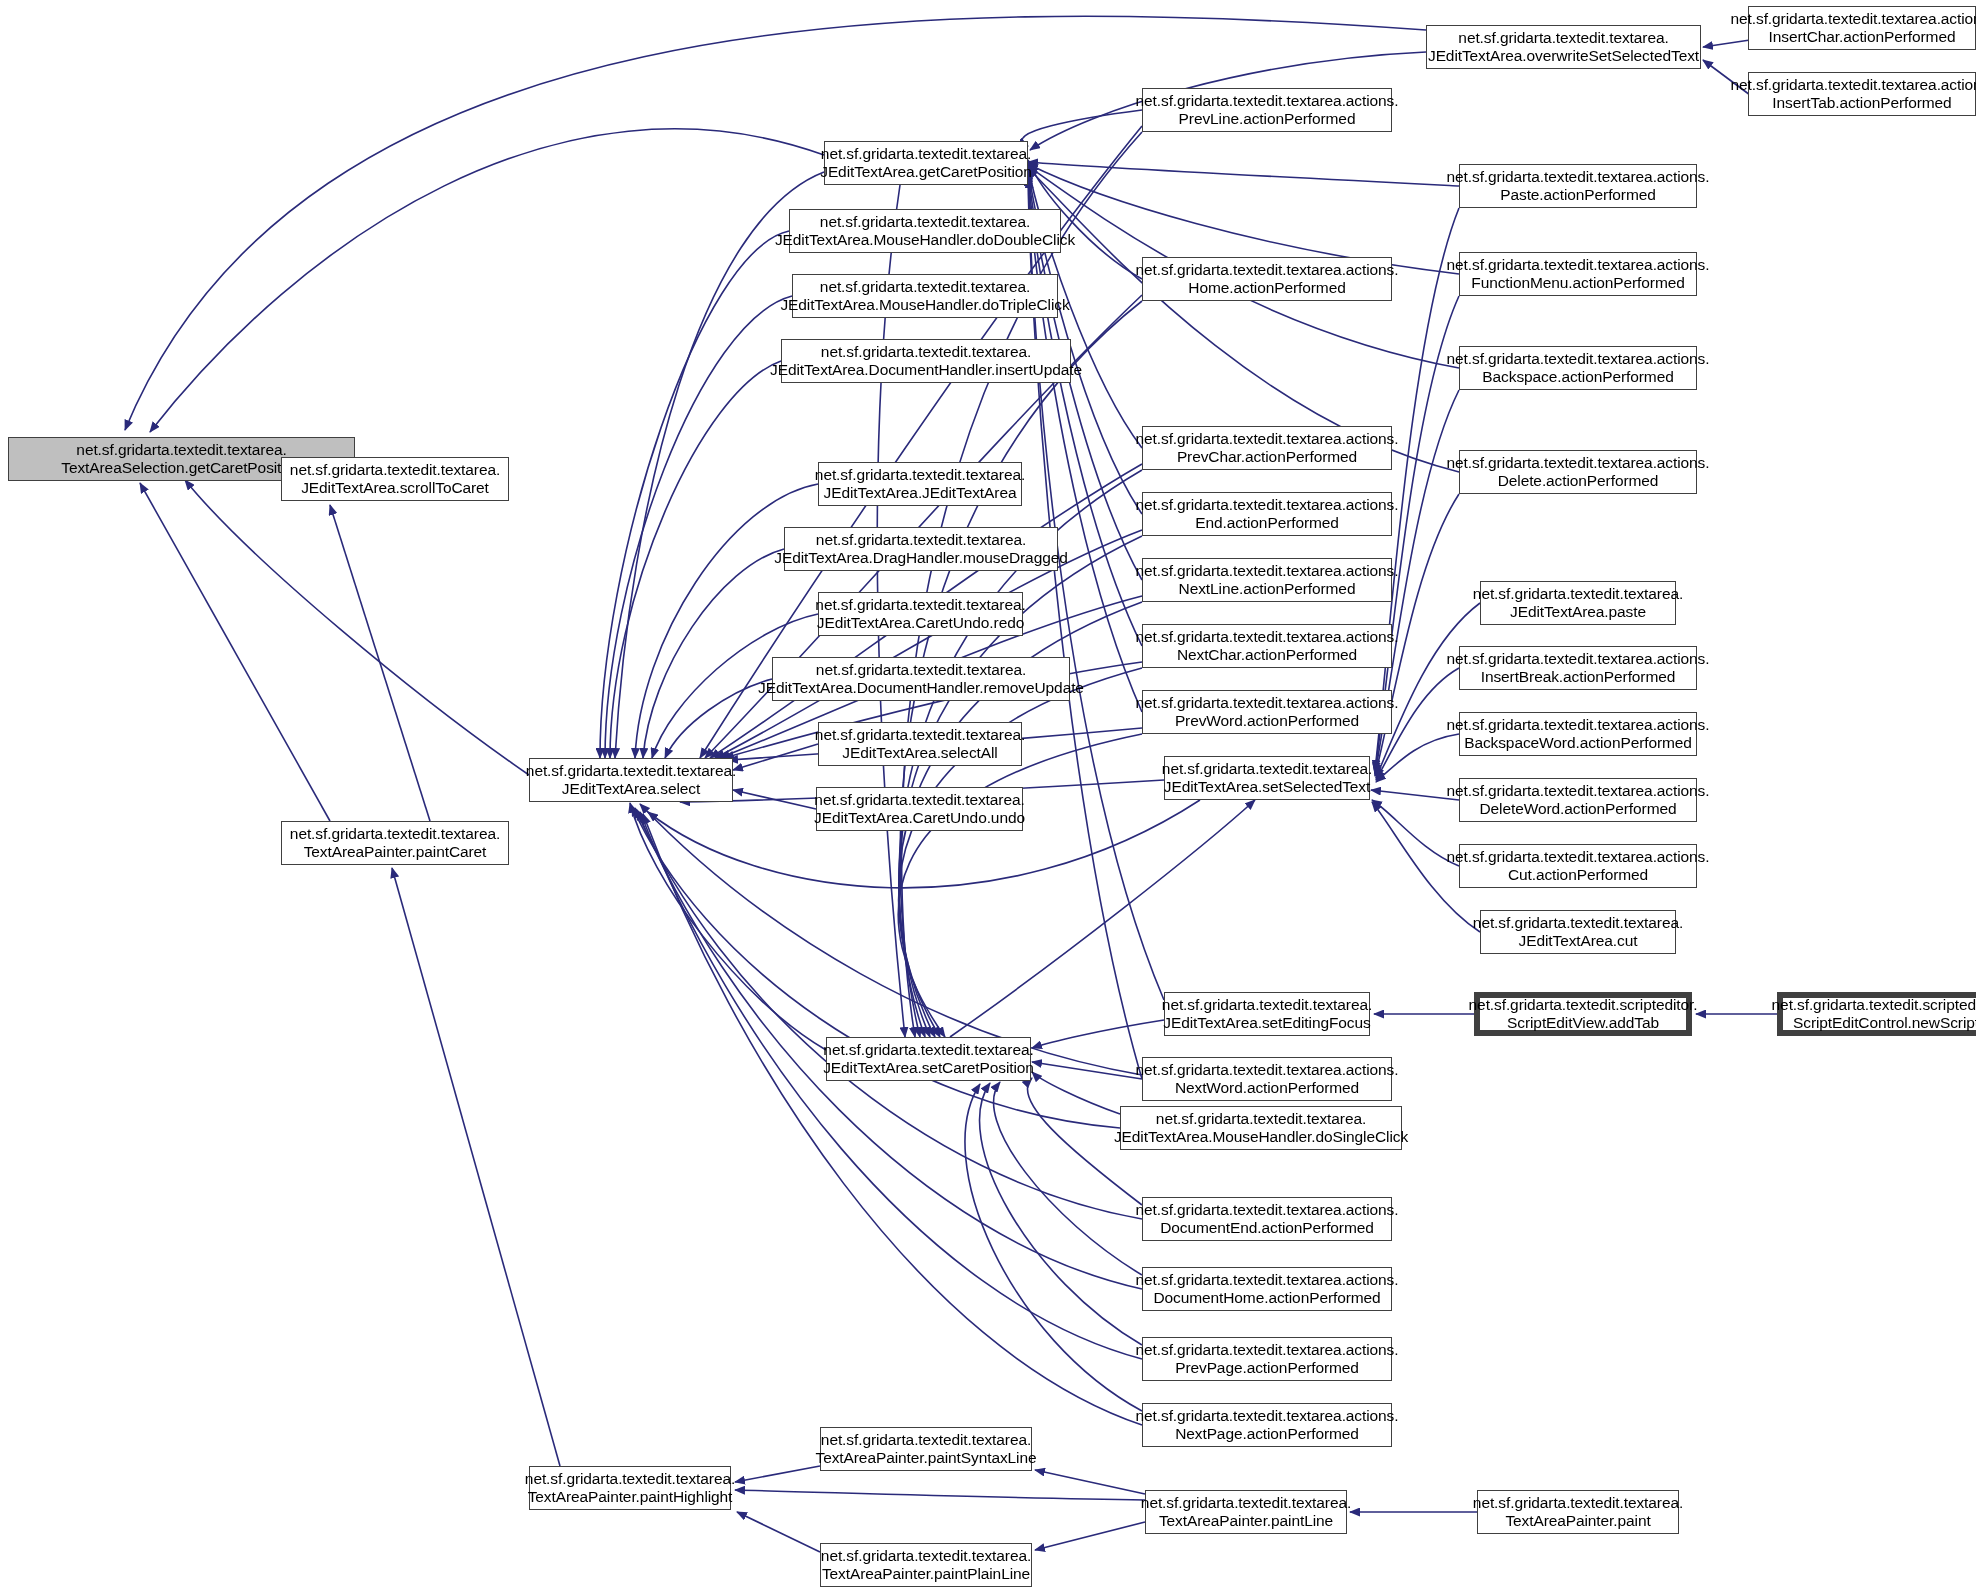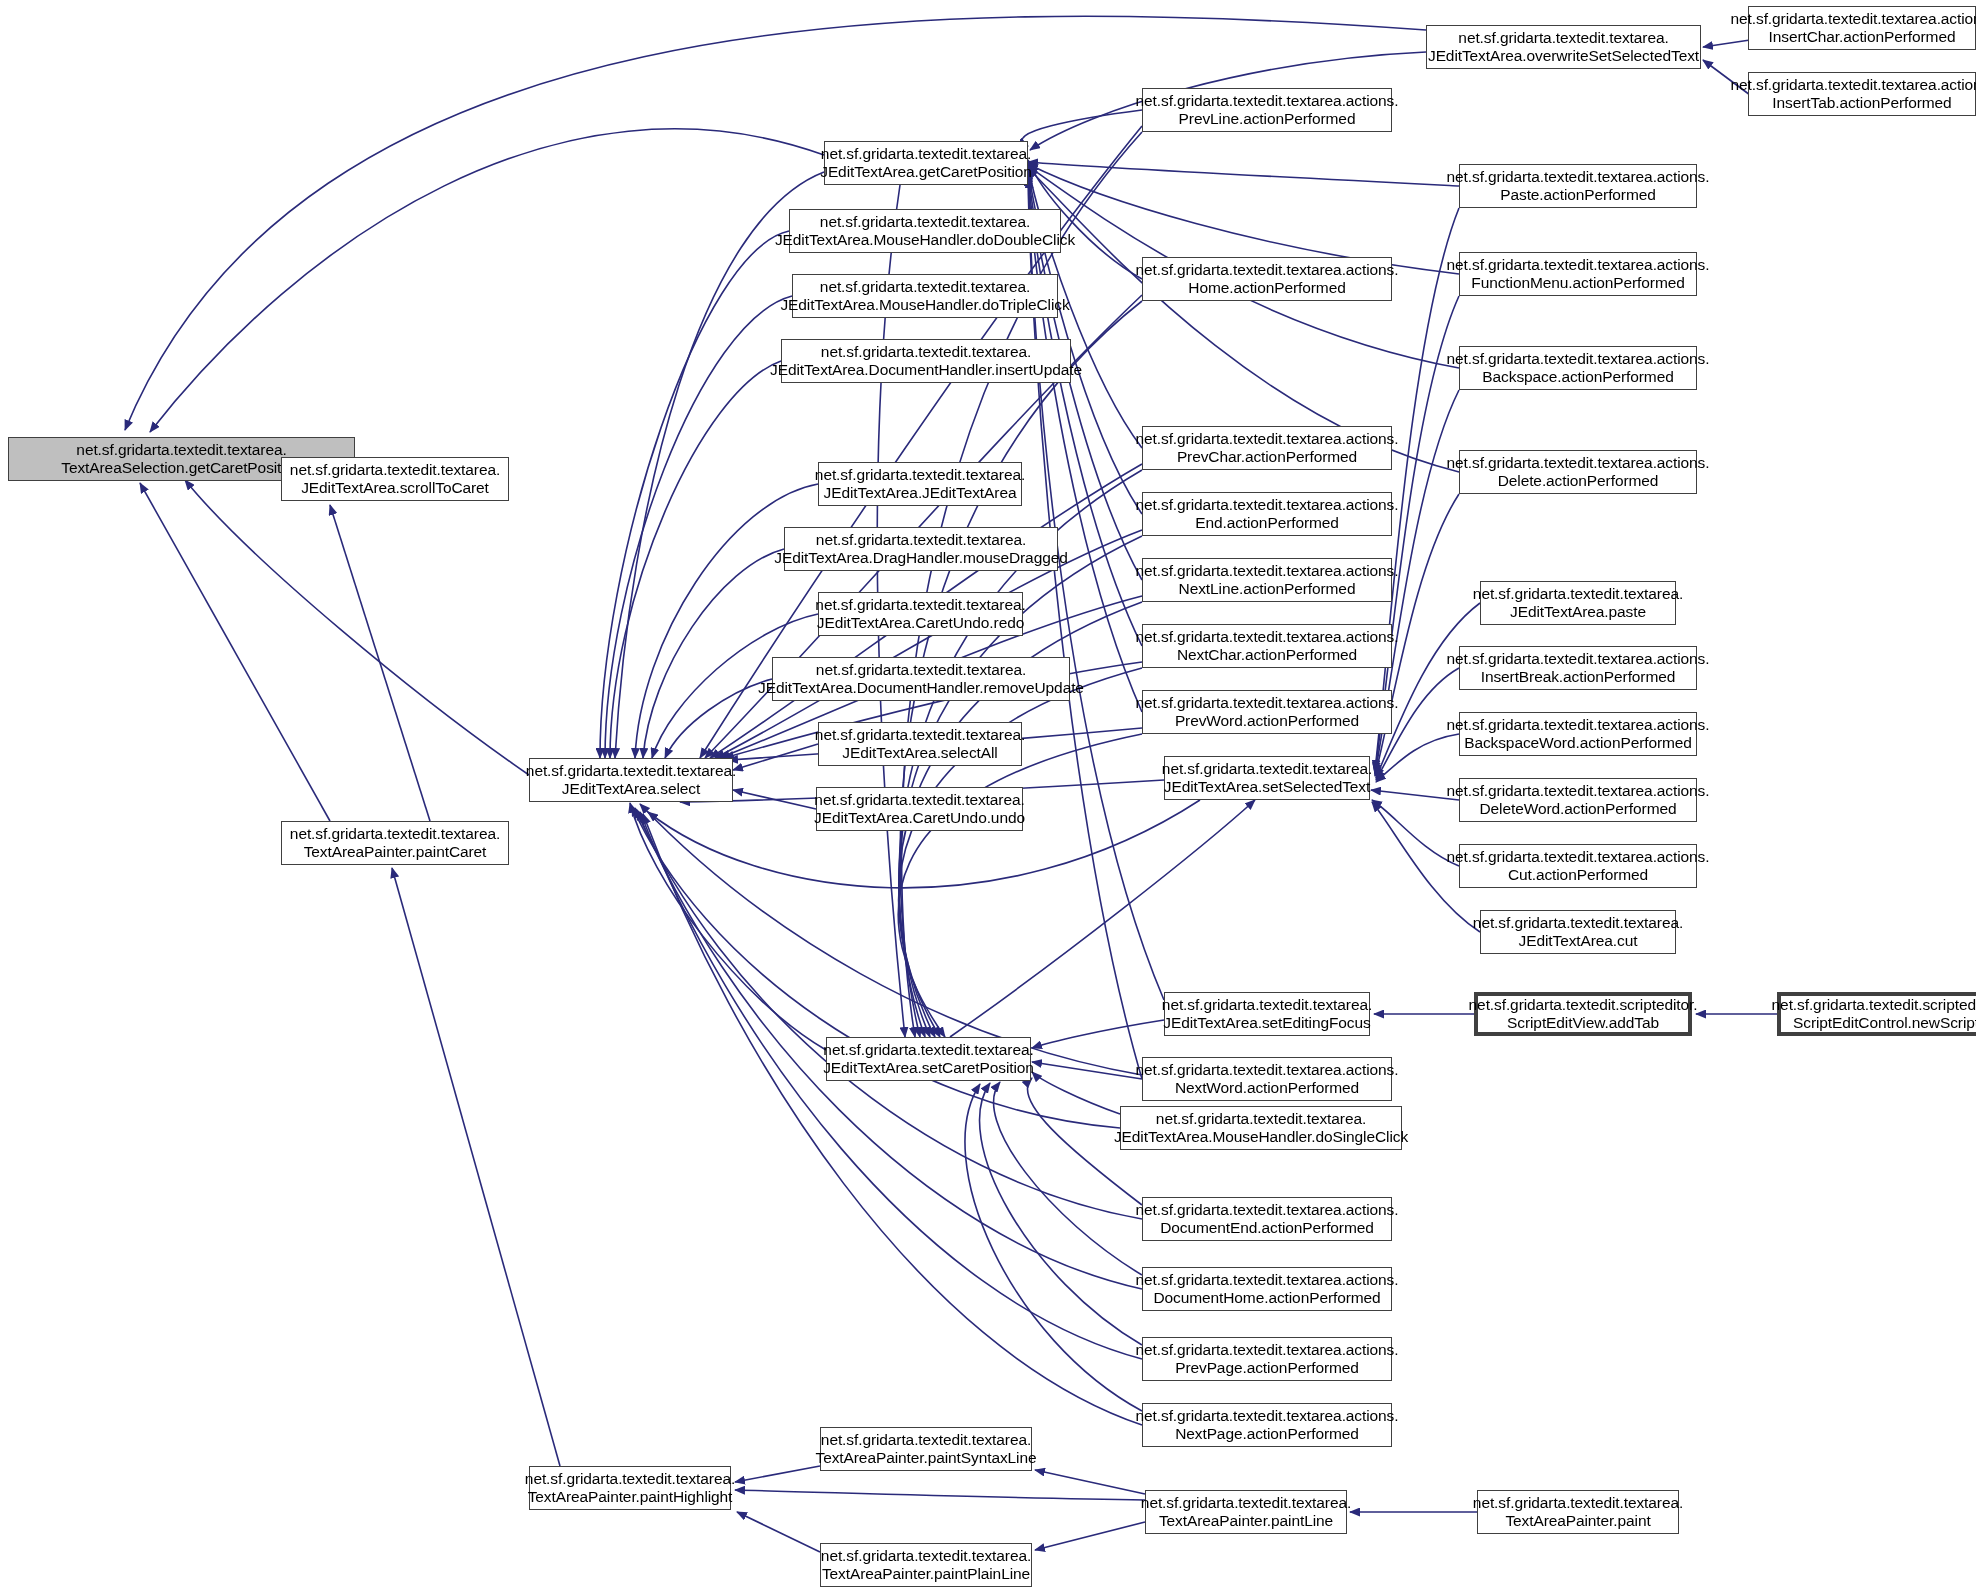--- a/index.html
+++ b/index.html
@@ -3,21 +3,21 @@
 <meta charset="utf-8">
 <style>
   html,body{margin:0;padding:0;background:#ffffff;}
   body{font-family:"Liberation Sans", sans-serif;}
   #graph{position:relative;width:1976px;height:1589px;background:#fff;overflow:hidden;}
   #edges{position:absolute;left:0;top:0;width:1976px;height:1589px;}
   .node{position:absolute;box-sizing:border-box;border:1px solid #404040;background:#ffffff;
         display:flex;align-items:center;justify-content:center;text-align:center;
         font-size:15.5px;line-height:1.18;color:#000;letter-spacing:-0.1px;}
   .node.root{background:#bfbfbf;border-color:#404040;}
-  .node.hl{border:4px solid #404040;}
+  .node.hl{border:6px solid #404040;}
   .node .lbl{display:block;padding:0 5px;white-space:pre-line;}
 </style>
 </head>
 <body>
 
 <div id="graph">
   <svg id="edges" viewBox="0 0 1976 1589" xmlns="http://www.w3.org/2000/svg">
     <defs>
       <marker id="ah" markerWidth="11" markerHeight="9" refX="10" refY="4.5" orient="auto" markerUnits="userSpaceOnUse">
         <path d="M0,0 L11,4.5 L0,9 Z" fill="#2a2a7a"></path>

